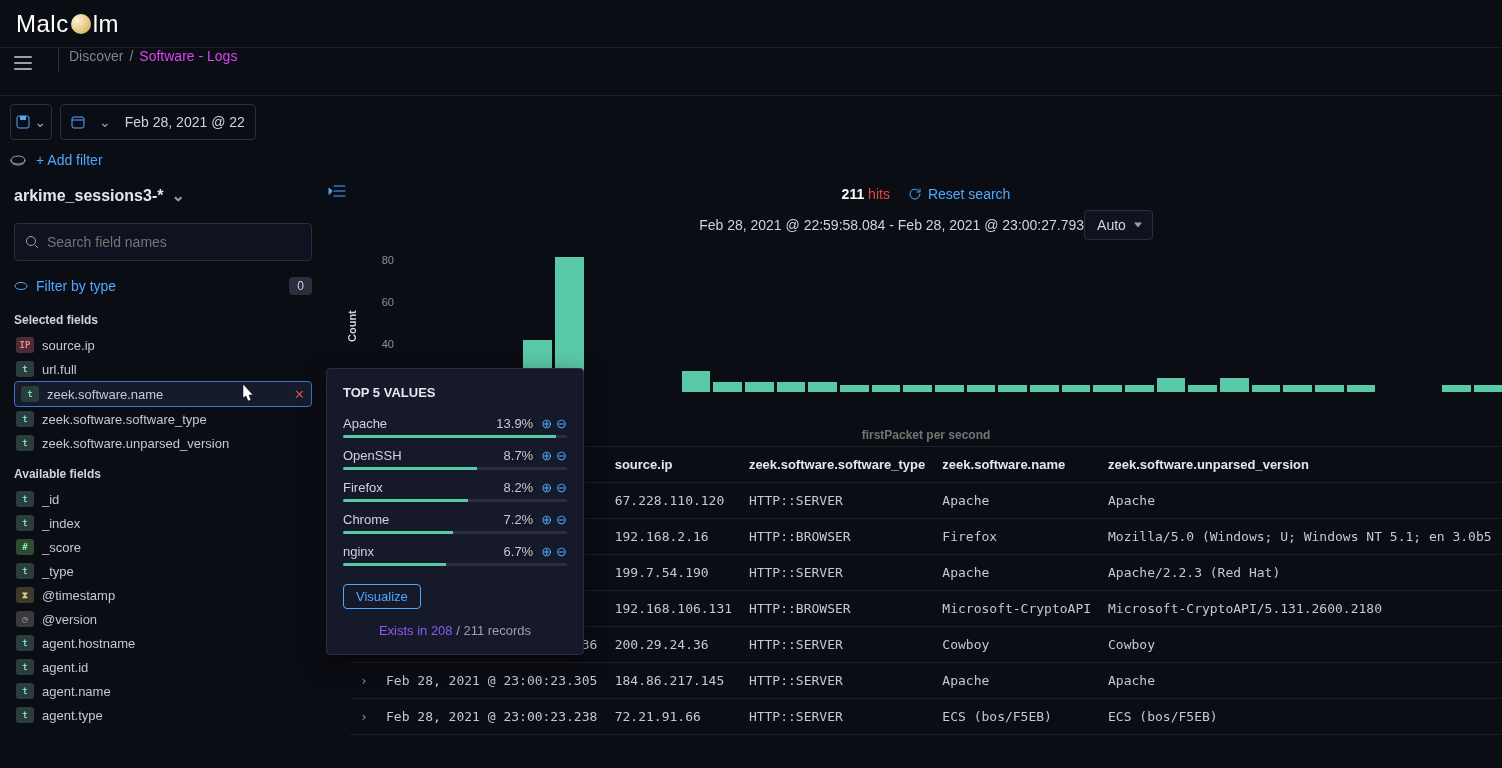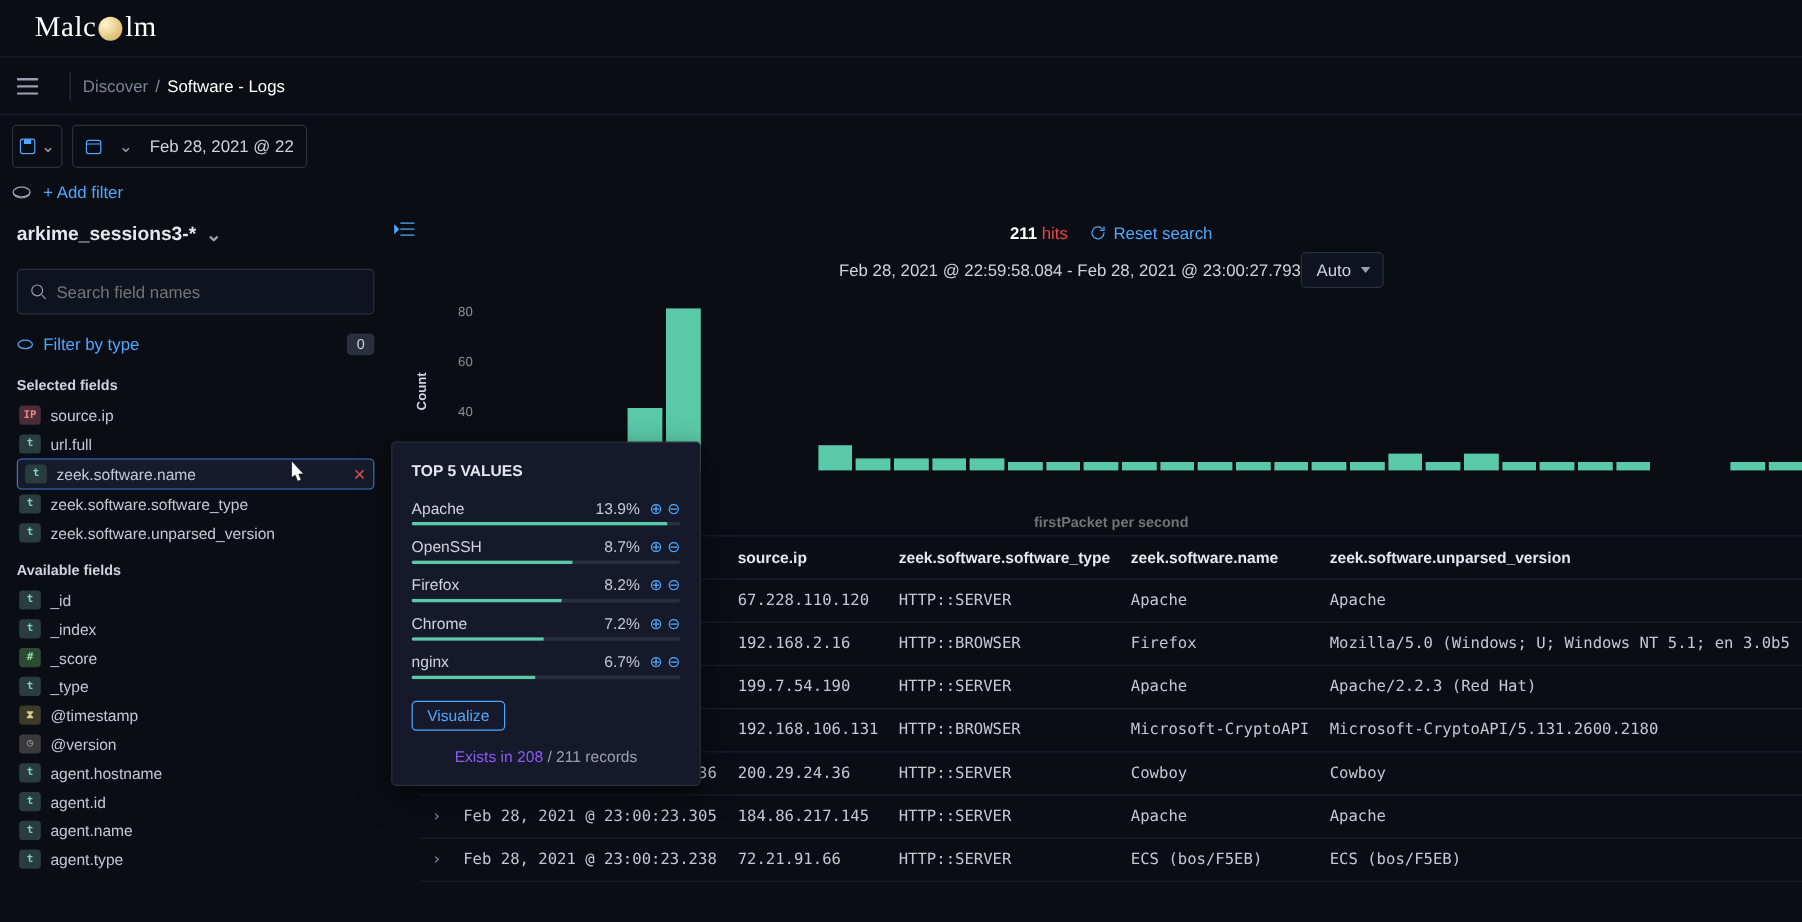--- a/index.html
+++ b/index.html
@@ -9,60 +9,59 @@
   font-family: -apple-system, BlinkMacSystemFont, "Segoe UI", Helvetica, Arial, sans-serif;
   font-size: 14px;
   width: 1502px;
   height: 768px;
   overflow: hidden;
 }
 .logo-bar {
   height: 48px;
   display: flex;
   align-items: center;
-  padding: 0 29px;
+  padding: 0 16px;
   border-bottom: 1px solid #1c1f2b;
-  font-family: Liberation Serif, serif;
 }
 .logo {
   font-size: 24px;
   color: #fff;
   font-weight: 400;
   letter-spacing: 0.5px;
   display: flex;
   align-items: center;
 }
 .logo-o {
   width: 20px; height: 20px;
   border-radius: 50%;
   background: radial-gradient(circle at 30% 30%, #fff5d0, #d0a84a);
   display: inline-block;
   margin: 0 2px;
   position: relative;
 }
 .breadcrumb-bar {
   height: 48px;
   display: flex;
-  align-items: center;
+  align-items: flex-start;
   padding: 0 8px;
   border-bottom: 1px solid #1c1f2b;
 }
 .menu-btn {
   width: 30px; height: 30px;
   display: flex; align-items: center; justify-content: center;
   color: #9aa0ad;
   margin-right: 10px;
 }
 .menu-btn svg { stroke: currentColor; }
 .crumb-sep-v {
   width: 1px; height: 24px; background: #2a2f3d; margin: 0 10px;
 }
 .crumb-dim { color: #7d8496; }
 .crumb-sep { color: #7d8496; margin: 0 6px; }
-.crumb-cur { color: #ffffff; }
+.crumb-cur { color: #d946ef; }
 .query-bar {
   display: flex;
   align-items: center;
   padding: 8px 10px;
   gap: 8px;
 }
 .query-save {
   height: 36px;
   width: 42px;
   border: 1px solid #2a2f3d;

